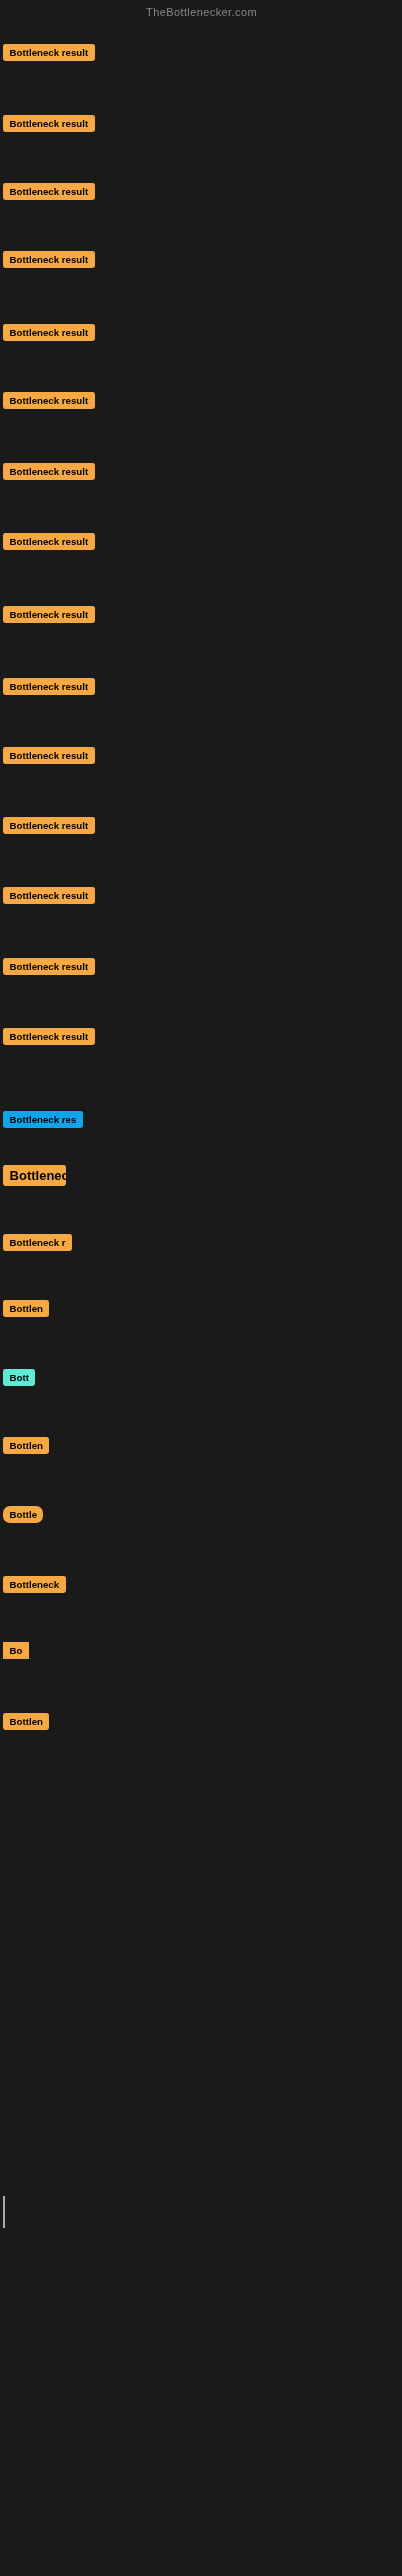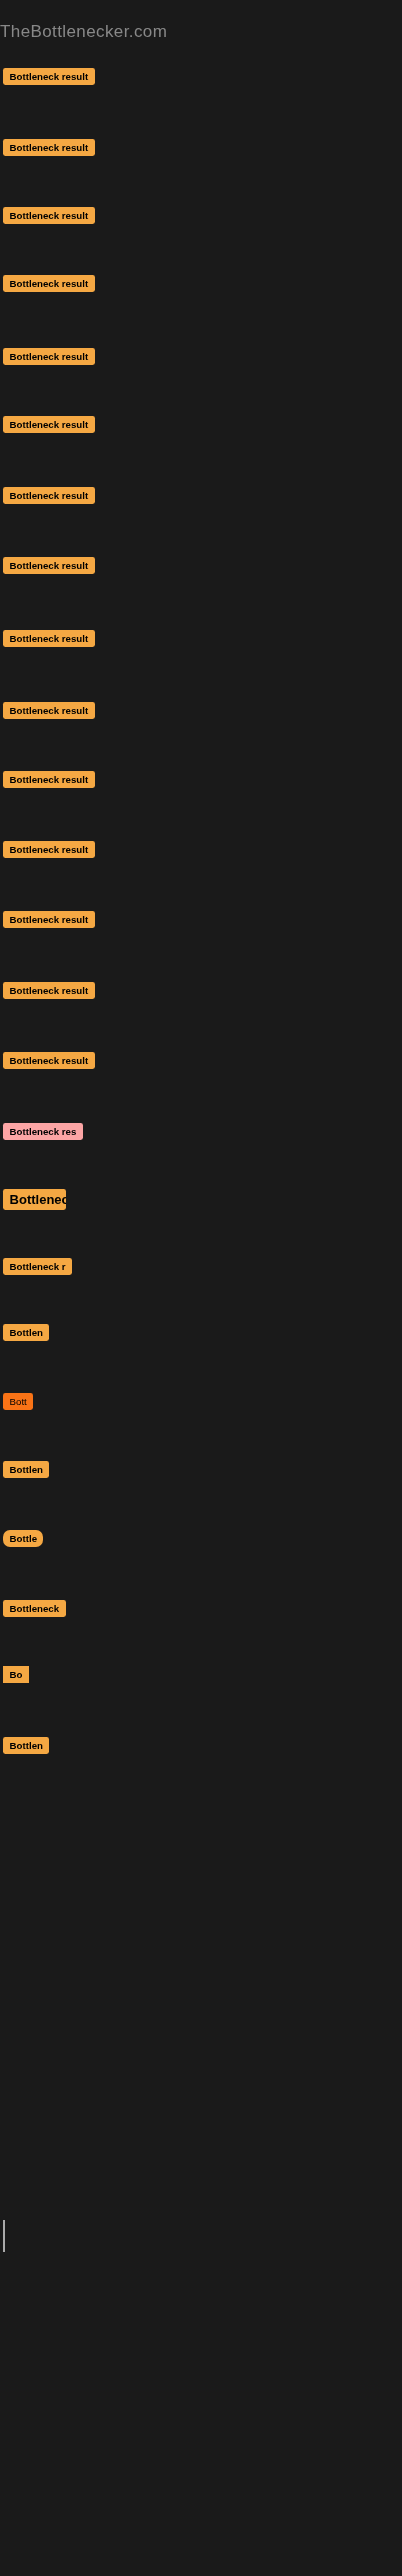--- a/index.html
+++ b/index.html
@@ -10,26 +10,25 @@
 
     body {
       background-color: #1a1a1a;
       width: 403px;
       min-height: 2576px;
       font-family: Arial, sans-serif;
       position: relative;
     }
 
     .site-title {
-      text-align: left;
+      text-align: center;
       color: #888;
-      font-size: 17px;
+      font-size: 11px;
       padding: 6.4px 0 3.2px 0;
       letter-spacing: 0.4px;
-      margin-top: 16px;
     }
   </style>
 </head>
 <body>
 
 <div class="site-title">
   <span>TheBottlenecker.com</span>
 </div>
 
 <div id="items-container" style="position:relative; width:403px; height:2576px;">
@@ -41,25 +40,25 @@
     <div style="position: absolute; top: 370px; left: 3.2px;"><span style="display: inline-block; background-color: rgb(245, 168, 67); color: rgb(0, 0, 0); font-size: 9.7px; font-weight: bold; padding: 3.2px 6.4px; border-radius: 2.4px; white-space: nowrap; overflow: hidden; max-width: 97px;">Bottleneck result</span></div>
     <div style="position: absolute; top: 441px; left: 3.2px;"><span style="display: inline-block; background-color: rgb(245, 168, 67); color: rgb(0, 0, 0); font-size: 9.7px; font-weight: bold; padding: 3.2px 6.4px; border-radius: 2.4px; white-space: nowrap; overflow: hidden; max-width: 97px;">Bottleneck result</span></div>
     <div style="position: absolute; top: 511px; left: 3.2px;"><span style="display: inline-block; background-color: rgb(245, 168, 67); color: rgb(0, 0, 0); font-size: 9.7px; font-weight: bold; padding: 3.2px 6.4px; border-radius: 2.4px; white-space: nowrap; overflow: hidden; max-width: 97px;">Bottleneck result</span></div>
     <div style="position: absolute; top: 584px; left: 3.2px;"><span style="display: inline-block; background-color: rgb(245, 168, 67); color: rgb(0, 0, 0); font-size: 9.7px; font-weight: bold; padding: 3.2px 6.4px; border-radius: 2.4px; white-space: nowrap; overflow: hidden; max-width: 97px;">Bottleneck result</span></div>
     <div style="position: absolute; top: 656px; left: 3.2px;"><span style="display: inline-block; background-color: rgb(245, 168, 67); color: rgb(0, 0, 0); font-size: 9.7px; font-weight: bold; padding: 3.2px 6.4px; border-radius: 2.4px; white-space: nowrap; overflow: hidden; max-width: 97px;">Bottleneck result</span></div>
     <div style="position: absolute; top: 725px; left: 3.2px;"><span style="display: inline-block; background-color: rgb(245, 168, 67); color: rgb(0, 0, 0); font-size: 9.7px; font-weight: bold; padding: 3.2px 6.4px; border-radius: 2.4px; white-space: nowrap; overflow: hidden; max-width: 97px;">Bottleneck result</span></div>
     <div style="position: absolute; top: 795px; left: 3.2px;"><span style="display: inline-block; background-color: rgb(245, 168, 67); color: rgb(0, 0, 0); font-size: 9.7px; font-weight: bold; padding: 3.2px 6.4px; border-radius: 2.4px; white-space: nowrap; overflow: hidden; max-width: 97px;">Bottleneck result</span></div>
     <div style="position: absolute; top: 865px; left: 3.2px;"><span style="display: inline-block; background-color: rgb(245, 168, 67); color: rgb(0, 0, 0); font-size: 9.7px; font-weight: bold; padding: 3.2px 6.4px; border-radius: 2.4px; white-space: nowrap; overflow: hidden; max-width: 97px;">Bottleneck result</span></div>
     <div style="position: absolute; top: 936px; left: 3.2px;"><span style="display: inline-block; background-color: rgb(245, 168, 67); color: rgb(0, 0, 0); font-size: 9.7px; font-weight: bold; padding: 3.2px 6.4px; border-radius: 2.4px; white-space: nowrap; overflow: hidden; max-width: 97px;">Bottleneck result</span></div>
     <div style="position: absolute; top: 1006px; left: 3.2px;"><span style="display: inline-block; background-color: rgb(245, 168, 67); color: rgb(0, 0, 0); font-size: 9.7px; font-weight: bold; padding: 3.2px 6.4px; border-radius: 2.4px; white-space: nowrap; overflow: hidden; max-width: 97px;">Bottleneck result</span></div>
-    <div style="position: absolute; top: 1077px; left: 3.2px;"><span style="display: inline-block; background-color: #fca5a5; color: rgb(0, 0, 0); font-size: 9.7px; font-weight: bold; padding: 3.2px 6.4px; border-radius: 2.4px; white-space: nowrap; overflow: hidden; max-width: 85px;">Bottleneck res</span></div>
+    <div style="position: absolute; top: 1077px; left: 3.2px;"><span style="display: inline-block; background-color: #0ea5e9; color: rgb(0, 0, 0); font-size: 9.7px; font-weight: bold; padding: 3.2px 6.4px; border-radius: 2.4px; white-space: nowrap; overflow: hidden; max-width: 85px; margin-top: 12px;">Bottleneck res</span></div>
     <div style="position: absolute; top: 1143px; left: 3.2px;"><span style="display: inline-block; background-color: rgb(245, 168, 67); color: rgb(0, 0, 0); font-size: 13px; font-weight: bold; padding: 3.2px 6.4px; border-radius: 2.4px; white-space: nowrap; overflow: hidden; max-width: 63px;">Bottlenec</span></div>
     <div style="position: absolute; top: 1212px; left: 3.2px;"><span style="display: inline-block; background-color: rgb(245, 168, 67); color: rgb(0, 0, 0); font-size: 9.7px; font-weight: bold; padding: 3.2px 6.4px; border-radius: 2.4px; white-space: nowrap; overflow: hidden; max-width: 71px;">Bottleneck r</span></div>
     <div style="position: absolute; top: 1278px; left: 3.2px;"><span style="display: inline-block; background-color: rgb(245, 168, 67); color: rgb(0, 0, 0); font-size: 9.7px; font-weight: bold; padding: 3.2px 6.4px; border-radius: 2.4px; white-space: nowrap; overflow: hidden; max-width: 52px;">Bottlen</span></div>
-    <div style="position: absolute; top: 1347px; left: 3.2px;"><span style="display: inline-block; background-color: #f97316; color: rgb(0, 0, 0); font-size: 9.7px; font-weight: normal; padding: 3.2px 6.4px; border-radius: 2.4px; white-space: nowrap; overflow: hidden; max-width: 36px;">Bott</span></div>
+    <div style="position: absolute; top: 1347px; left: 3.2px;"><span style="display: inline-block; background-color: #5eead4; color: rgb(0, 0, 0); font-size: 9.7px; font-weight: bold; padding: 3.2px 6.4px; border-radius: 2.4px; white-space: nowrap; overflow: hidden; max-width: 36px;">Bott</span></div>
     <div style="position: absolute; top: 1415px; left: 3.2px;"><span style="display: inline-block; background-color: rgb(245, 168, 67); color: rgb(0, 0, 0); font-size: 9.7px; font-weight: bold; padding: 3.2px 6.4px; border-radius: 2.4px; white-space: nowrap; overflow: hidden; max-width: 52px;">Bottlen</span></div>
     <div style="position: absolute; top: 1484px; left: 3.2px;"><span style="display: inline-block; background-color: rgb(245, 168, 67); color: rgb(0, 0, 0); font-size: 9.7px; font-weight: bold; padding: 3.2px 6.4px; border-radius: 7px; white-space: nowrap; overflow: hidden; max-width: 47px;">Bottle</span></div>
     <div style="position: absolute; top: 1554px; left: 3.2px;"><span style="display: inline-block; background-color: rgb(245, 168, 67); color: rgb(0, 0, 0); font-size: 9.7px; font-weight: bold; padding: 3.2px 6.4px; border-radius: 2.4px; white-space: nowrap; overflow: hidden; max-width: 66px;">Bottleneck</span></div>
     <div style="position: absolute; top: 1620px; left: 3.2px;"><span style="display: inline-block; background-color: rgb(245, 168, 67); color: rgb(0, 0, 0); font-size: 9.7px; font-weight: bold; padding: 3.2px 6.4px; border-radius: 0; white-space: nowrap; overflow: hidden; max-width: 26px;">Bo</span></div>
     <div style="position: absolute; top: 1691px; left: 3.2px;"><span style="display: inline-block; background-color: rgb(245, 168, 67); color: rgb(0, 0, 0); font-size: 9.7px; font-weight: bold; padding: 3.2px 6.4px; border-radius: 2.4px; white-space: nowrap; overflow: hidden; max-width: 52px;">Bottlen</span></div>
     <div style="position: absolute; left: 3.2px; top: 2174px; width: 1.6px; height: 32px; background-color: rgb(170, 170, 170);"></div>
   </div>
 
 
 </body></html>

